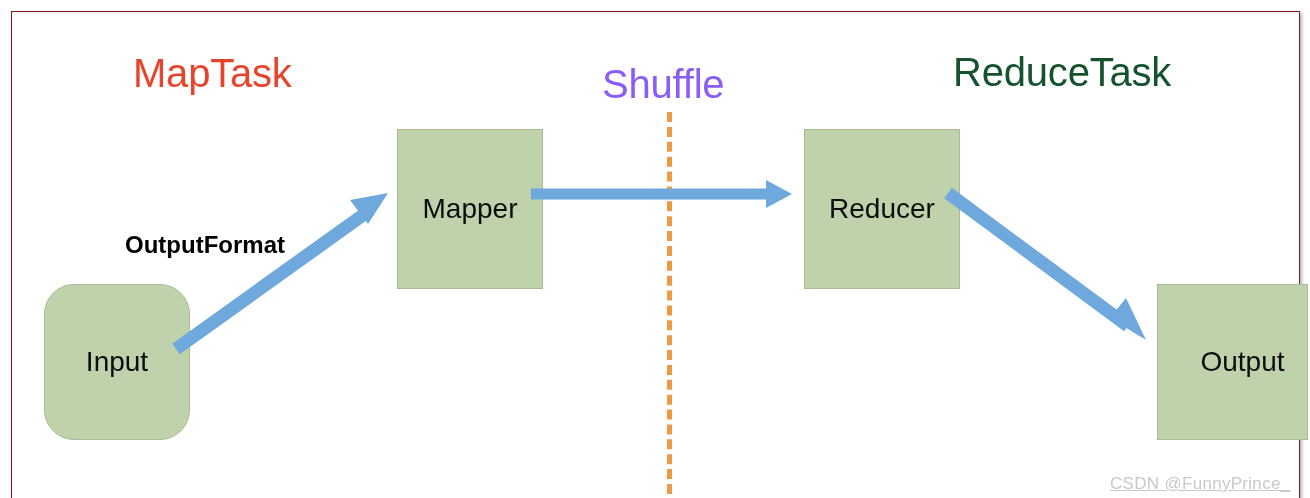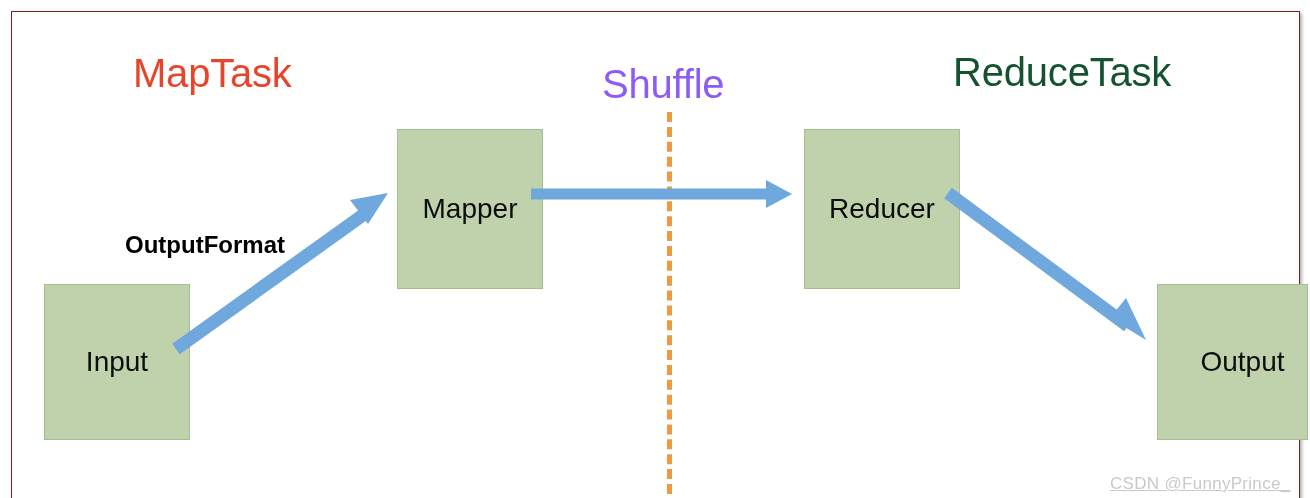--- a/index.html
+++ b/index.html
@@ -56,21 +56,21 @@
     position: absolute;
     background: #C0D2AC;
     border: 1px solid #A8BC94;
     box-sizing: border-box;
     display: flex;
     align-items: center;
     justify-content: center;
     color: #0d0d0d;
     font-size: 28px;
   }
-  #box-input    { left: 32px;   top: 272px; width: 146px; height: 156px; }
+  #box-input    { left: 32px;   top: 272px; width: 146px; height: 156px; border-radius: 30px; }
   #box-mapper   { left: 385px;  top: 117px; width: 146px; height: 160px; }
   #box-reducer  { left: 792px;  top: 117px; width: 156px; height: 160px; }
   #box-output   { left: 1145px; top: 272px; width: 151px; height: 156px; padding-left: 20px; }
   .proc-label { pointer-events: none; }
   
   .format-label {
     position: absolute;
     font-size: 24px;
     font-weight: bold;
     color: #000000;

